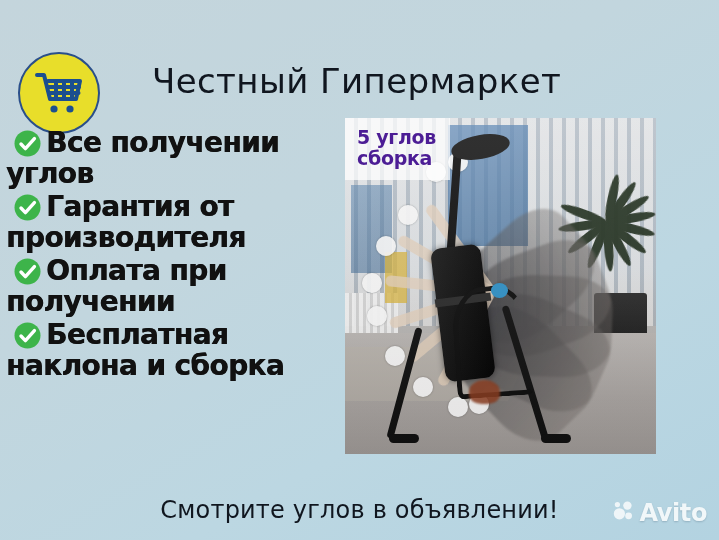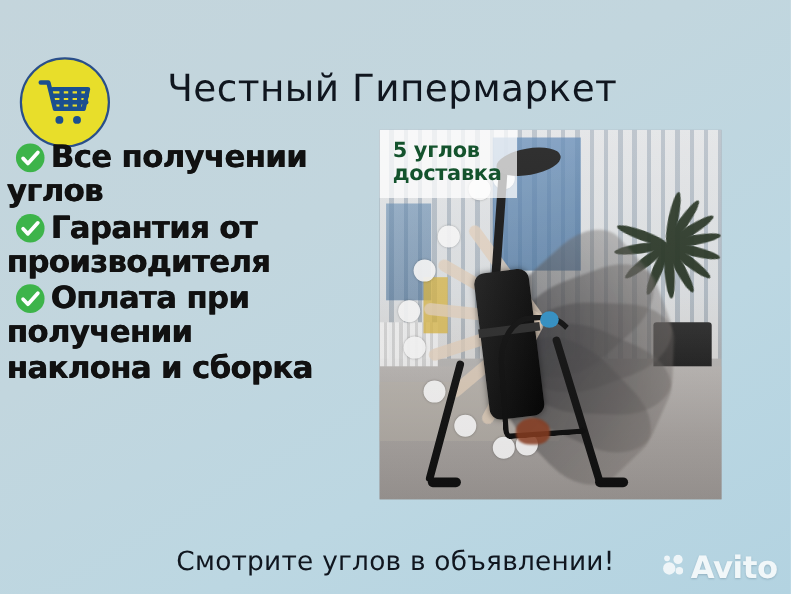--- a/index.html
+++ b/index.html
@@ -273,21 +273,21 @@
     left: 0px;
     top: 0px;
     padding: 9px 14px 10px 12px;
     background: rgba(255,255,255,.72);
   }
   .badge-line {
     font-family: "DejaVu Sans", sans-serif;
     font-size: 19px;
     font-weight: 700;
     line-height: 1.12;
-    color: #14532d;
+    color: #4c1d95;
     letter-spacing: -0.3px;
     white-space: nowrap;
   }
 
   
   #footer-caption {
     position: absolute;
     left: 0;
     top: 496px;
     width: 719px;
@@ -305,21 +305,21 @@
     right: 12px;
     top: 499px;
     display: flex;
     align-items: center;
     gap: 4px;
     opacity: .82;
   }
   #avito-watermark .wm-mark { display: block; }
   #avito-watermark .wm-text {
     font-family: "DejaVu Sans", sans-serif;
-    font-size: 28px;
+    font-size: 24px;
     font-weight: 700;
     color: #ffffff;
     letter-spacing: -0.4px;
     text-shadow: 0 1px 2px rgba(60,90,110,.35);
   }
 </style>
 </head>
 <body>
 
 <div id="ad-canvas">
@@ -376,20 +376,28 @@
           <svg width="27" height="27" viewBox="0 0 27 27" aria-hidden="true">
             <circle cx="13.5" cy="13.5" r="13" fill="#3db44a"></circle>
             <path d="M7 14 l4.4 4.6 L20.4 8.6" fill="none" stroke="#ffffff" stroke-width="3.4" stroke-linecap="round" stroke-linejoin="round"></path>
           </svg>
         </span><span class="benefit-text">Оплата при</span>
       </span>
       <div><span class="benefit-text">получении</span></div>
     </div>
 
     <div class="benefit-row">
+      <span class="first-line">
+        <span class="check-icon">
+          <svg width="27" height="27" viewBox="0 0 27 27" aria-hidden="true">
+            <circle cx="13.5" cy="13.5" r="13" fill="#3db44a"></circle>
+            <path d="M7 14 l4.4 4.6 L20.4 8.6" fill="none" stroke="#ffffff" stroke-width="3.4" stroke-linecap="round" stroke-linejoin="round"></path>
+          </svg>
+        </span><span class="benefit-text">Бесплатная</span>
+      </span>
       <div><span class="benefit-text">наклона и сборка</span></div>
     </div>
   </div>
 
   <div id="product-photo">
 
     <div class="ph-room"></div>
     <div class="ph-window"></div>
     <div class="ph-bluebuild"></div>
     <div class="ph-bluebuild2"></div>
@@ -449,21 +457,21 @@
     <div class="top-plate"></div>
     <div class="pad-board"></div>
     <div class="pad-strap"></div>
     <div class="handle-bar"></div>
     <div class="blue-grip"></div>
     <div class="red-hair"></div>
     <div class="ph-haze"></div>
 
     <div id="photo-badge">
       <div class="badge-line">5 углов</div>
-      <div class="badge-line">доставка</div>
+      <div class="badge-line">сборка</div>
     </div>
   </div>
 
   <div id="footer-caption">Смотрите углов в объявлении!</div>
 
   <div id="avito-watermark">
     <span class="wm-mark">
       <svg width="22" height="20" viewBox="0 0 22 20" aria-hidden="true">
         <circle cx="6.4" cy="12.8" r="5.6" fill="#ffffff" opacity=".95"></circle>
         <circle cx="15.6" cy="14.8" r="3.4" fill="#ffffff" opacity=".95"></circle>

